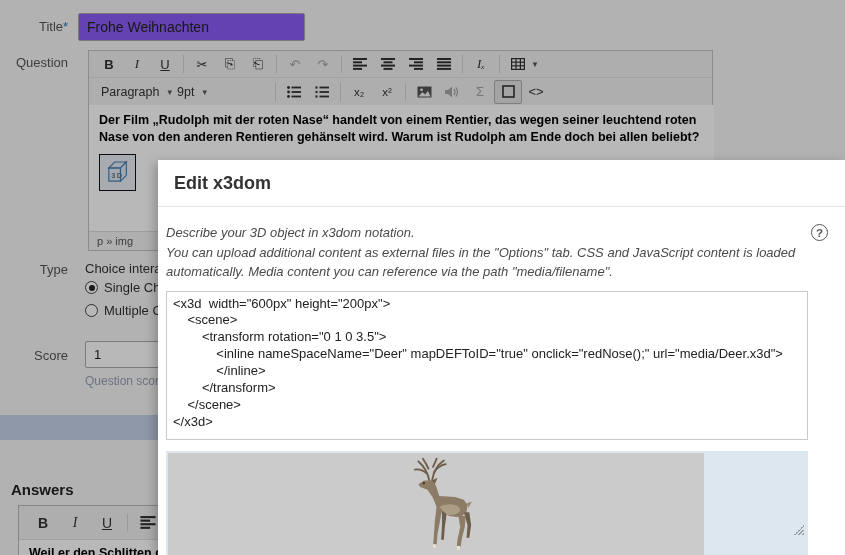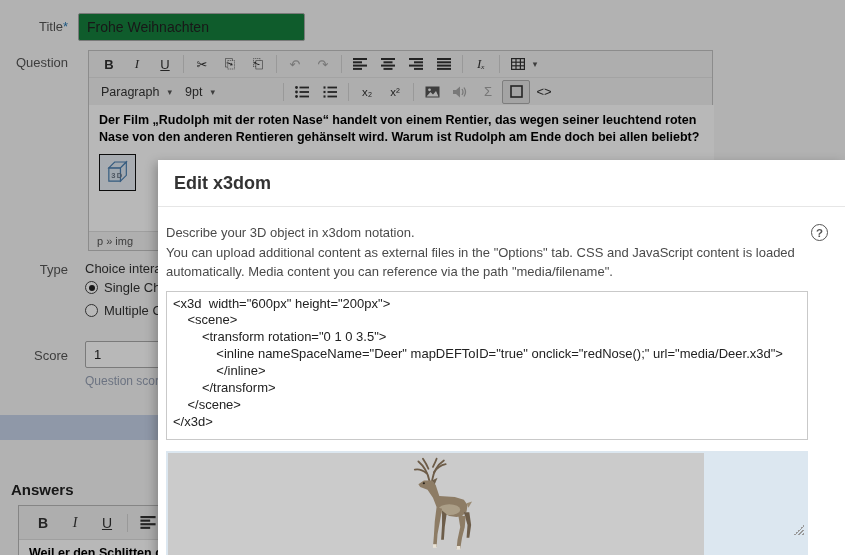--- a/index.html
+++ b/index.html
@@ -4,21 +4,21 @@
 <style>
   * { margin:0; padding:0; box-sizing:border-box; }
   html,body { width:845px; height:555px; overflow:hidden; }
   body { font-family:"Liberation Sans", sans-serif; background:#f7f7f7; position:relative; }
 
   
   .page { position:absolute; inset:0; z-index:1; }
   .field-label { position:absolute; left:0; width:68px; text-align:right; font-size:13px; color:#555; }
   .req { color:#2a7ab5; }
 
-  .title-input { position:absolute; left:78px; top:13px; width:227px; height:28px; background:#15803d;
+  .title-input { position:absolute; left:78px; top:13px; width:227px; height:28px; background:#8b5cf6;
     border:1px solid #a9a9a9; border-radius:2px; font-size:14px; color:#222; padding:0 8px;
     font-family:"Liberation Sans", sans-serif; }
 
   .editor { position:absolute; left:88px; top:50px; width:625px; border:1px solid #c3c3c3; background:#fff; }
   .tb { display:flex; align-items:center; background:#f1f1f1; padding:1px 6px; height:27px; }
   .tb.first { border-bottom:1px solid #e2e2e2; }
   .tbtn { min-width:28px; height:24px; display:flex; align-items:center; justify-content:center;
     color:#333; font-size:13px; cursor:pointer; border:1px solid transparent; border-radius:2px; }
   .tbtn.dis { color:#a5a5a5; }
   .tbtn.active { background:#e4e4e4; border:1px solid #adadad; }
@@ -59,21 +59,21 @@
 
   
   .overlay { position:absolute; inset:0; background:rgba(0,0,0,0.28); z-index:5; }
 
   
   .modal { position:absolute; left:158px; top:160px; width:687px; height:500px; background:#fff; z-index:10;
     box-shadow:-3px 3px 10px rgba(0,0,0,0.25); }
   .modal-header { padding:13px 16px 12px 16px; border-bottom:1px solid #e6e6e6; }
   .modal-title { font-size:18px; font-weight:bold; color:#333; }
   .modal-body { padding:16px 8px 0 8px; position:relative; }
-  .modal-desc { font-size:13px; color:#4a4a4a; line-height:1.5; width:655px; }
+  .modal-desc { font-size:13px; color:#4a4a4a; line-height:1.5; width:655px;font-style:italic; }
   .code-area { margin-top:9px; width:642px; height:149px; border:1px solid #c9c9c9; background:#fff;
     font-family:"Liberation Sans", sans-serif; font-size:13px; color:#222; line-height:1.3;
     padding:4px 6px; resize:none; white-space:pre; overflow:hidden; outline:none; }
   .resize-grip { position:absolute; left:636px; top:318px; width:10px; height:10px;
     background:
       linear-gradient(135deg, transparent 0 50%, #999 50% 56%, transparent 56% 70%, #999 70% 76%, transparent 76% 90%, #999 90% 96%, transparent 96%); }
   .help-icon { position:absolute; left:653px; top:17px; width:17px; height:17px; border:1.6px solid #555;
     border-radius:50%; color:#555; font-size:11.5px; font-weight:bold; display:flex; align-items:center;
     justify-content:center; cursor:pointer; }
   .preview-label { margin-top:10px; font-size:13px; color:#4a4a4a; }
@@ -158,21 +158,21 @@
             </g>
           </svg>
         <span class="caret">▾</span>
       </div>
     </div>
     <div class="tb">
       <div class="dd" style="width:76px;">
         <span>Paragraph</span>
         <span class="caret">▾</span>
       </div>
-      <div class="dd" style="width:100px; margin-left:8px;">
+      <div class="dd" style="width:100px; ">
         <span>9pt</span>
         <span class="caret">▾</span>
       </div>
       <div class="sep"></div>
       <div class="tbtn">
         <svg class="icon-svg" width="14" height="12" viewBox="0 0 14 12">
             <g fill="#333">
               <circle cx="1.5" cy="1.5" r="1.4"></circle>
               <rect x="4.5" y="0.6" width="9.5" height="1.8"></rect>
               <circle cx="1.5" cy="6" r="1.4"></circle>

